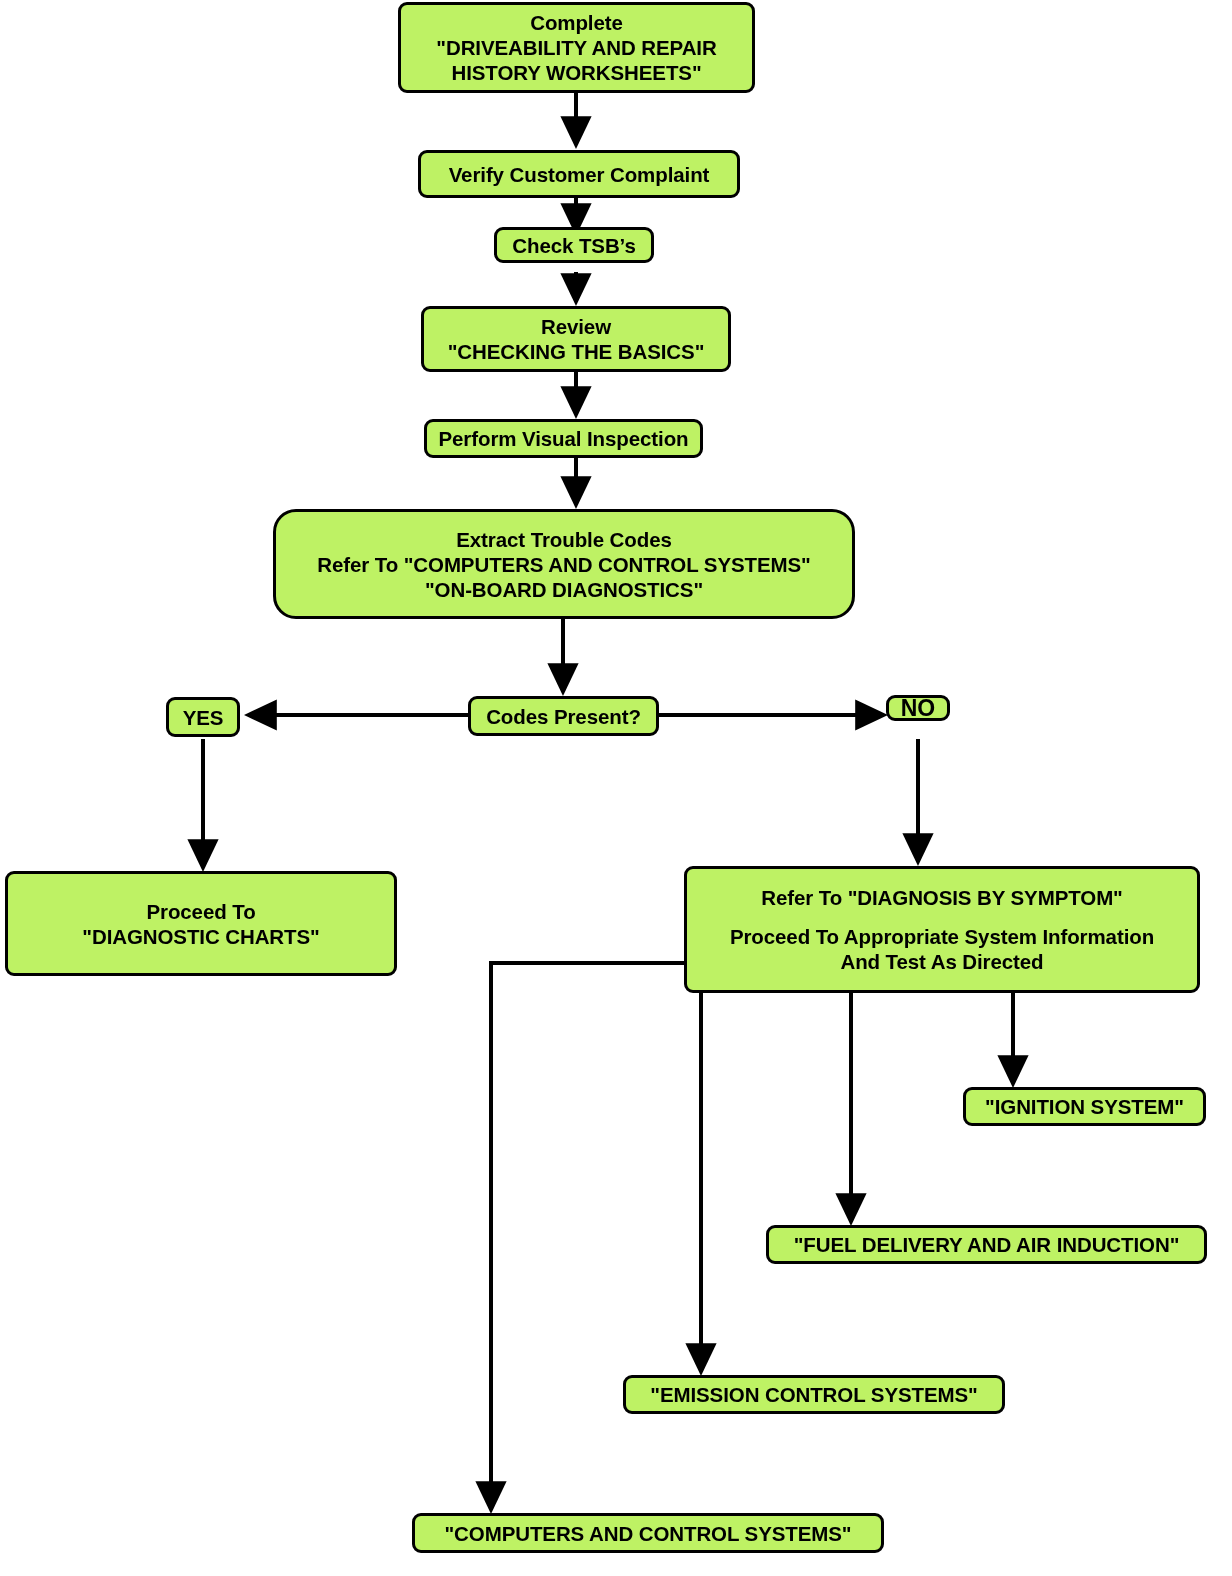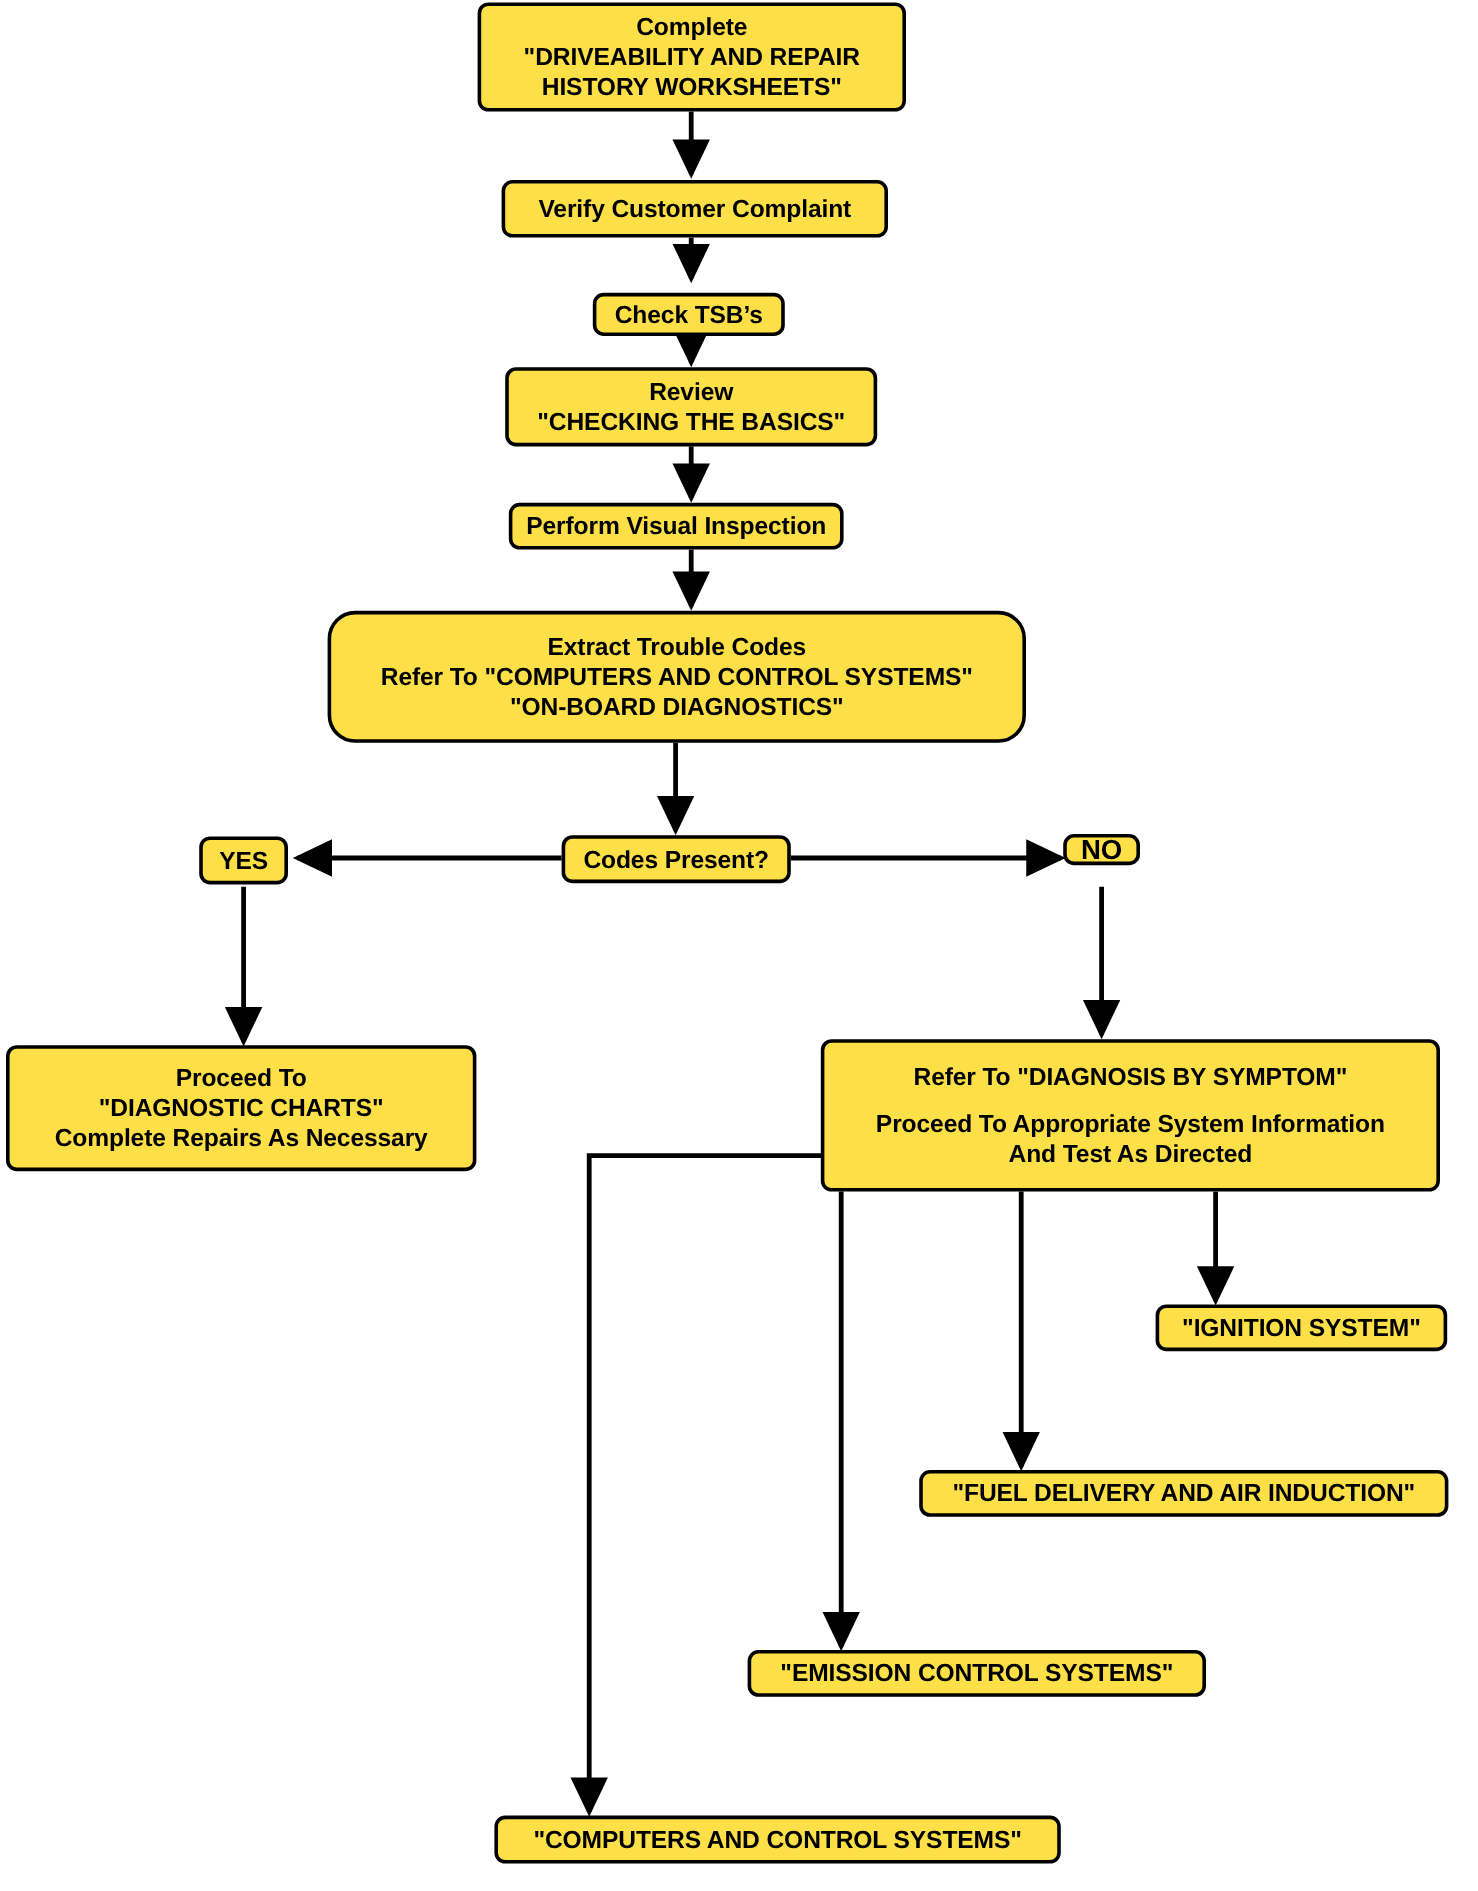--- a/index.html
+++ b/index.html
@@ -14,21 +14,21 @@
     height: 1576px;
     background: #ffffff;
     font-family: "Liberation Sans", sans-serif;
     overflow: hidden;
   }
   .node {
     position: absolute;
     box-sizing: border-box;
     border: 3px solid #000000;
     border-radius: 9px;
-    background: #fde047;
+    background: #bef264;
     color: #000000;
     font-weight: bold;
     text-align: center;
     display: flex;
     flex-direction: column;
     align-items: center;
     justify-content: center;
     line-height: 1.22;
     letter-spacing: -0.1px;
     z-index: 3;
@@ -82,21 +82,21 @@
   <div class="node" style="left:398px; top:2px; width:357px; height:91px; font-size:20.5px;">
     <span class="line">Complete</span>
     <span class="line">"DRIVEABILITY AND REPAIR</span>
     <span class="line">HISTORY WORKSHEETS"</span>
   </div>
 
   <div class="node" style="left:418px; top:150px; width:322px; height:48px; font-size:20.5px;text-align:right;">
     <span class="line">Verify Customer Complaint</span>
   </div>
 
-  <div class="node" style="left:494px; top:244px; width:160px; height:36px; font-size:20.5px;">
+  <div class="node" style="left:494px; top:227px; width:160px; height:36px; font-size:20.5px;">
     <span class="line">Check TSB’s</span>
   </div>
 
   <div class="node" style="left:421px; top:306px; width:310px; height:66px; font-size:20.5px;">
     <span class="line">Review</span>
     <span class="line">"CHECKING THE BASICS"</span>
   </div>
 
   <div class="node" style="left:424px; top:419px; width:279px; height:39px; font-size:20.5px;">
     <span class="line">Perform Visual Inspection</span>
@@ -116,21 +116,20 @@
     <span class="line">YES</span>
   </div>
 
   <div class="node" style="left:886px; top:695px; width:64px; height:26px; font-size:23px;">
     <span class="line">NO</span>
   </div>
 
   <div class="node" style="left:5px; top:871px; width:392px; height:105px; font-size:20.5px;">
     <span class="line">Proceed To</span>
     <span class="line">"DIAGNOSTIC CHARTS"</span>
-    <span class="line">Complete Repairs As Necessary</span>
   </div>
 
   <div class="node" style="left:684px; top:866px; width:516px; height:127px; font-size:20.5px;">
     <span class="line">Refer To "DIAGNOSIS BY SYMPTOM"</span>
     <span class="spacer"></span>
     <span class="line">Proceed To Appropriate System Information</span>
     <span class="line">And Test As Directed</span>
   </div>
 
   <div class="node" style="left:963px; top:1087px; width:243px; height:39px; font-size:20.5px;">

